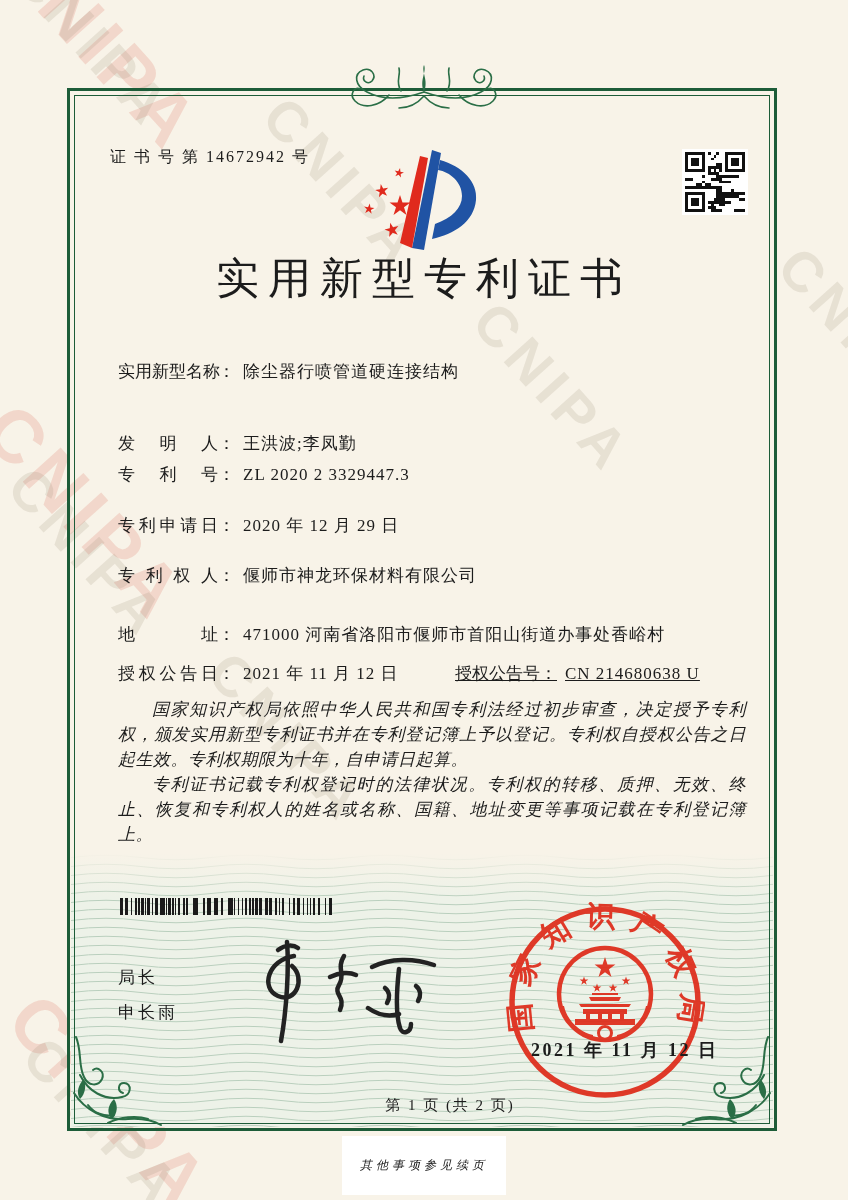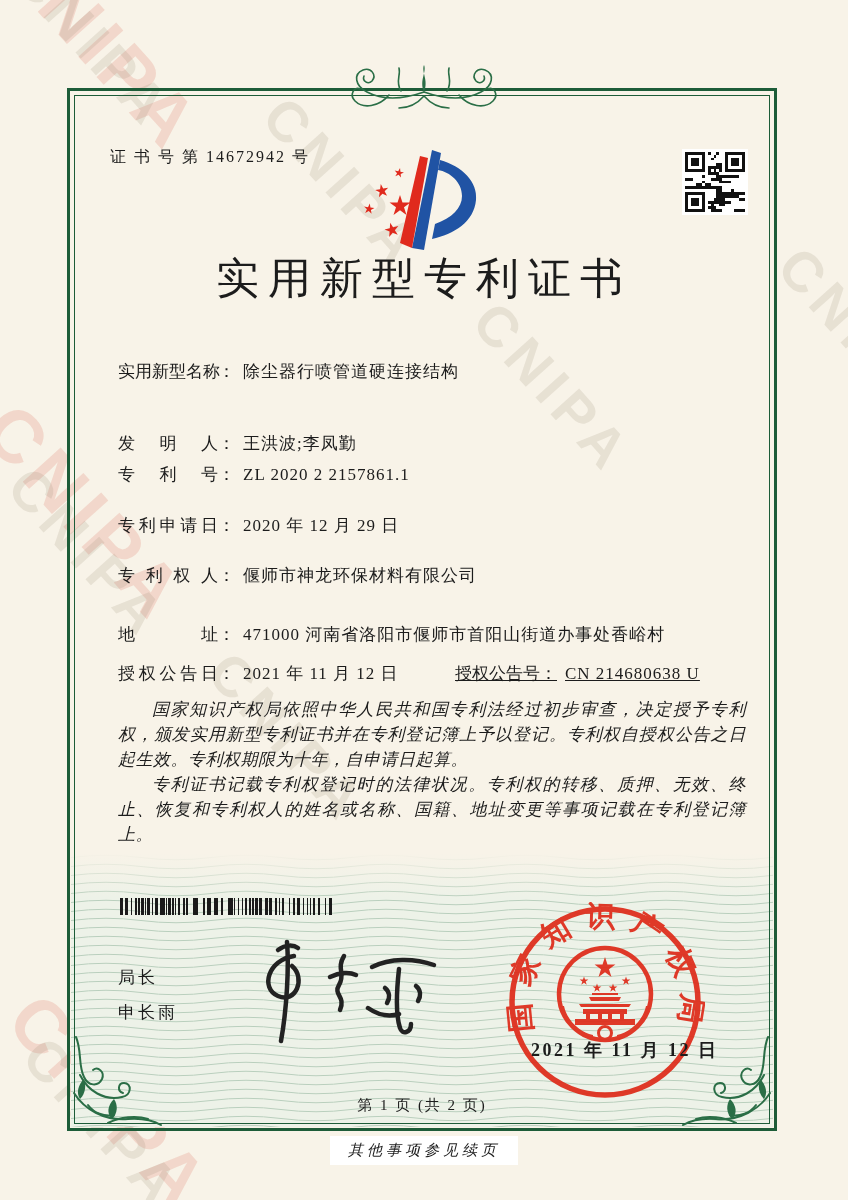--- a/index.html
+++ b/index.html
@@ -24,23 +24,23 @@
          letter-spacing:9px;}
   .field{left:118px;font-size:17px;white-space:nowrap;}
   .flabel{display:inline-block;width:100px;text-align:justify;text-align-last:justify;}
   .fvalue{margin-left:8px;letter-spacing:1px;text-align:center;}
   .field2{position:absolute;left:337px;top:0;white-space:nowrap;text-decoration:underline;}
   .paras{left:118px;top:697px;width:628px;font-size:17px;line-height:25px;
          font-style:italic;letter-spacing:0.5px;text-align:justify;}
   .paras p{margin:0;text-indent:2em;font-style:italic;}
   .signer{left:118px;font-size:17px;letter-spacing:3px;}
   .sealdate{left:531px;top:1038px;font-size:18px;letter-spacing:2.5px;z-index:4;font-weight:600;}
-  .pagenum{left:67px;top:1096px;width:710px;text-align:center;font-size:15px;letter-spacing:2px;}
+  .pagenum{left:67px;top:1096px;width:710px;text-align:center;font-size:15px;letter-spacing:2px;padding-left:28px;}
   .contbox{left:50%;top:1136px;transform:translateX(-50%);background:#ffffff;
-           padding:5px 18px;font-size:15px;letter-spacing:4px;font-style:italic;z-index:2;}
+           padding:21px 18px;font-size:12px;letter-spacing:4px;font-style:italic;z-index:2;}
   .seal{position:absolute;left:505px;top:902px;z-index:3;opacity:0.93;}
   svg{display:block;}
 </style>
 </head>
 <body>
 
 <div class="page">
 
   <span class="wm pink" style="left:-30px;top:0px;">CNIPA</span>
   <span class="wm" style="left:-10px;top:10px;">CNIPA</span>
@@ -337,21 +337,21 @@
 
   <div class="content title">实用新型专利证书</div>
 
   <div class="content field" style="top:360px;">
     <span class="flabel">实用新型名称</span><span>：</span><span class="fvalue">除尘器行喷管道硬连接结构</span>
   </div>
   <div class="content field" style="top:432px;">
     <span class="flabel">发 明 人</span><span>：</span><span class="fvalue">王洪波;李凤勤</span>
   </div>
   <div class="content field" style="top:463px;">
-    <span class="flabel">专 利 号</span><span>：</span><span class="fvalue">ZL 2020 2 2157861.1</span>
+    <span class="flabel">专 利 号</span><span>：</span><span class="fvalue">ZL 2020 2 3329447.3</span>
   </div>
   <div class="content field" style="top:514px;">
     <span class="flabel">专利申请日</span><span>：</span><span class="fvalue">2020 年 12 月 29 日</span>
   </div>
   <div class="content field" style="top:564px;">
     <span class="flabel">专 利 权 人</span><span>：</span><span class="fvalue">偃师市神龙环保材料有限公司</span>
   </div>
   <div class="content field" style="top:615px;margin-top:8px;">
     <span class="flabel">地 址</span><span>：</span><span class="fvalue">471000 河南省洛阳市偃师市首阳山街道办事处香峪村</span>
   </div>

